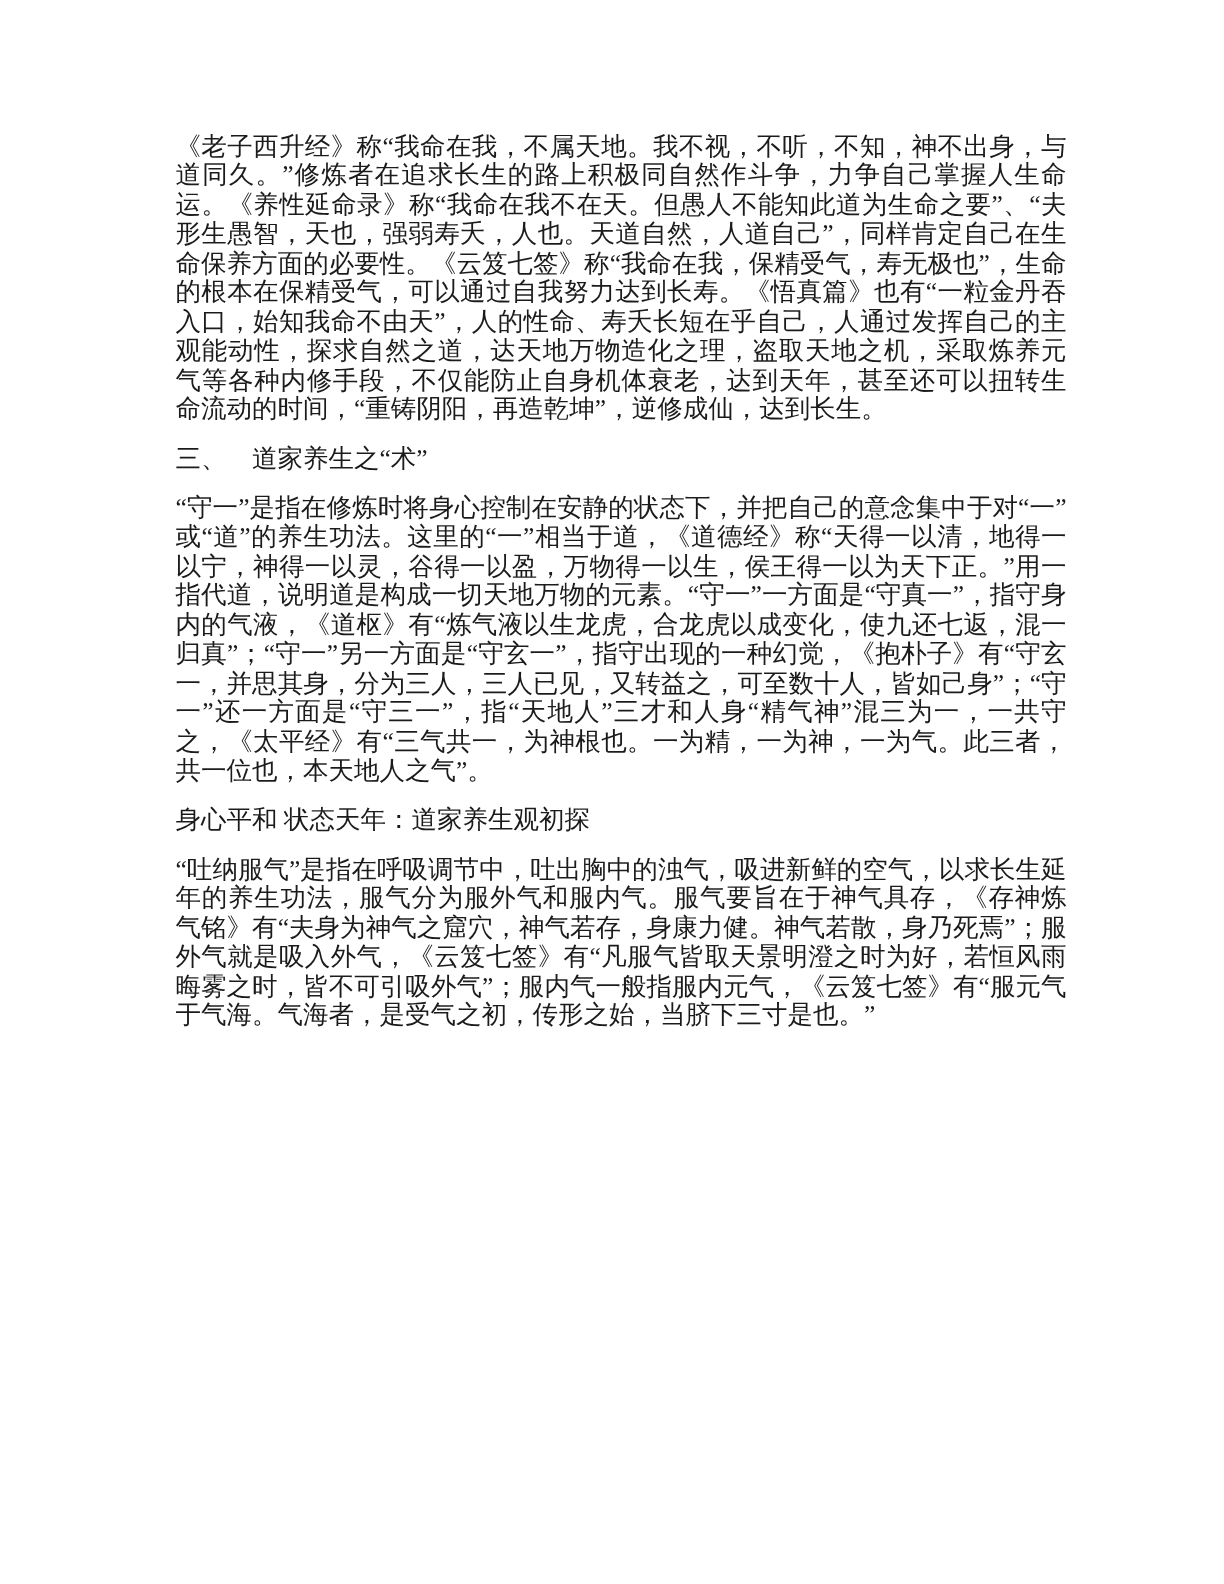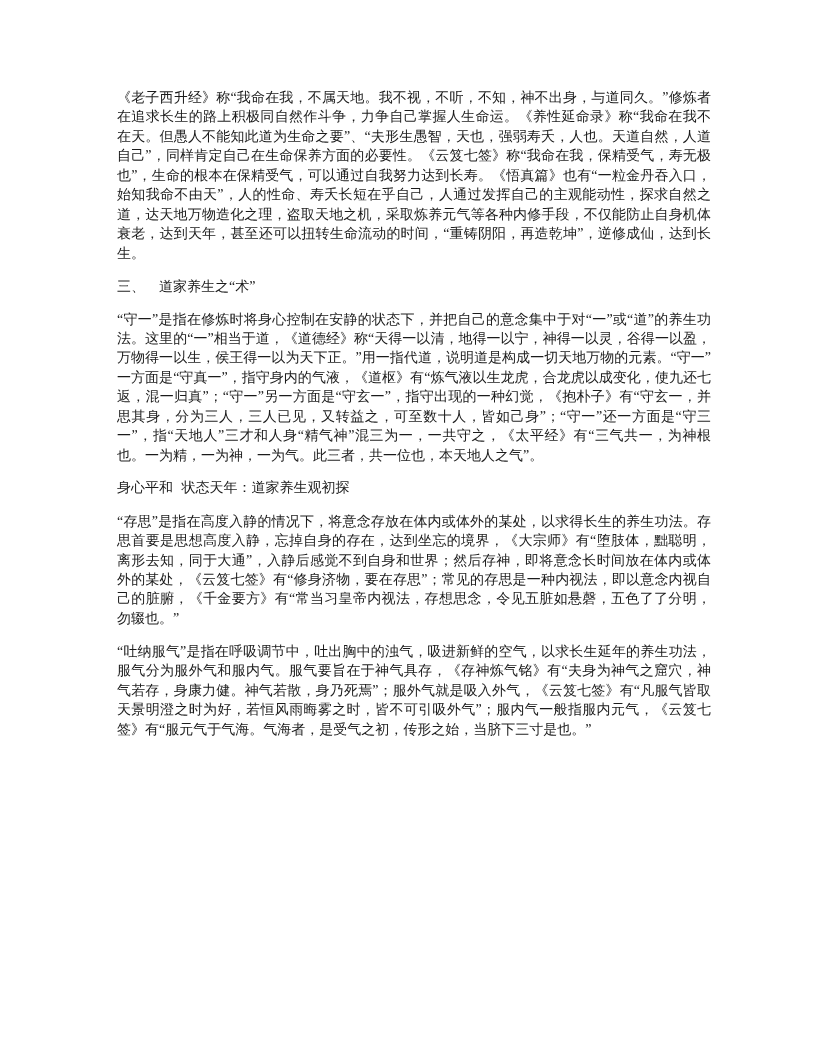--- a/index.html
+++ b/index.html
@@ -15,41 +15,39 @@
     overflow: hidden;
   }
   .content {
     position: absolute;
     left: 117px;
     top: 88px;
     width: 594px;
   }
   .block {
     font-family: "Liberation Serif", "DejaVu Serif", serif;
-    font-size: 14px;
+    font-size: 17px;
     line-height: 19.45px;
     color: #1b1b1b;
     text-align: justify;
     text-justify: inter-ideograph;
     margin: 0 0 13.5px 0;
     word-break: break-all;
   }
   .heading {
     text-align: left;
   }
   .title-line {
     text-align: left;
-    font-family: Liberation Mono, monospace;
   }
 </style>
 </head>
 <body>
 
 <div class="page">
   <div class="content">
     <p class="block">《老子西升经》称“我命在我，不属天地。我不视，不听，不知，神不出身，与道同久。”修炼者在追求长生的路上积极同自然作斗争，力争自己掌握人生命运。《养性延命录》称“我命在我不在天。但愚人不能知此道为生命之要”、“夫形生愚智，天也，强弱寿夭，人也。天道自然，人道自己”，同样肯定自己在生命保养方面的必要性。《云笈七签》称“我命在我，保精受气，寿无极也”，生命的根本在保精受气，可以通过自我努力达到长寿。《悟真篇》也有“一粒金丹吞入口，始知我命不由天”，人的性命、寿夭长短在乎自己，人通过发挥自己的主观能动性，探求自然之道，达天地万物造化之理，盗取天地之机，采取炼养元气等各种内修手段，不仅能防止自身机体衰老，达到天年，甚至还可以扭转生命流动的时间，“重铸阴阳，再造乾坤”，逆修成仙，达到长生。</p>
     <p class="block heading">三、　道家养生之“术”</p>
     <p class="block">“守一”是指在修炼时将身心控制在安静的状态下，并把自己的意念集中于对“一”或“道”的养生功法。这里的“一”相当于道，《道德经》称“天得一以清，地得一以宁，神得一以灵，谷得一以盈，万物得一以生，侯王得一以为天下正。”用一指代道，说明道是构成一切天地万物的元素。“守一”一方面是“守真一”，指守身内的气液，《道枢》有“炼气液以生龙虎，合龙虎以成变化，使九还七返，混一归真”；“守一”另一方面是“守玄一”，指守出现的一种幻觉，《抱朴子》有“守玄一，并思其身，分为三人，三人已见，又转益之，可至数十人，皆如己身”；“守一”还一方面是“守三一”，指“天地人”三才和人身“精气神”混三为一，一共守之，《太平经》有“三气共一，为神根也。一为精，一为神，一为气。此三者，共一位也，本天地人之气”。</p>
     <p class="block title-line">身心平和 状态天年：道家养生观初探</p>
-    <p class="block">“存思”是指在高度入静的情况下，将意念存放在体内或体外的某处，以求得长生的养生功法。存思首要是思想高度入静，忘掉自身的存在，达到坐忘的境界，《大宗师》有“堕肢体，黜聪明，离形去知，同于大通”，入静后感觉不到自身和世界；然后存神，即将意念长时间放在体内或体外的某处，《云笈七签》有“修身济物，要在存思”；常见的存思是一种内视法，即以意念内视自己的脏腑，《千金要方》有“常当习皇帝内视法，存想思念，令见五脏如悬磬，五色了了分明，勿辍也。”</p>
     <p class="block">“吐纳服气”是指在呼吸调节中，吐出胸中的浊气，吸进新鲜的空气，以求长生延年的养生功法，服气分为服外气和服内气。服气要旨在于神气具存，《存神炼气铭》有“夫身为神气之窟穴，神气若存，身康力健。神气若散，身乃死焉”；服外气就是吸入外气，《云笈七签》有“凡服气皆取天景明澄之时为好，若恒风雨晦雾之时，皆不可引吸外气”；服内气一般指服内元气，《云笈七签》有“服元气于气海。气海者，是受气之初，传形之始，当脐下三寸是也。”</p>
   </div>
 </div>
 
 </body></html>

